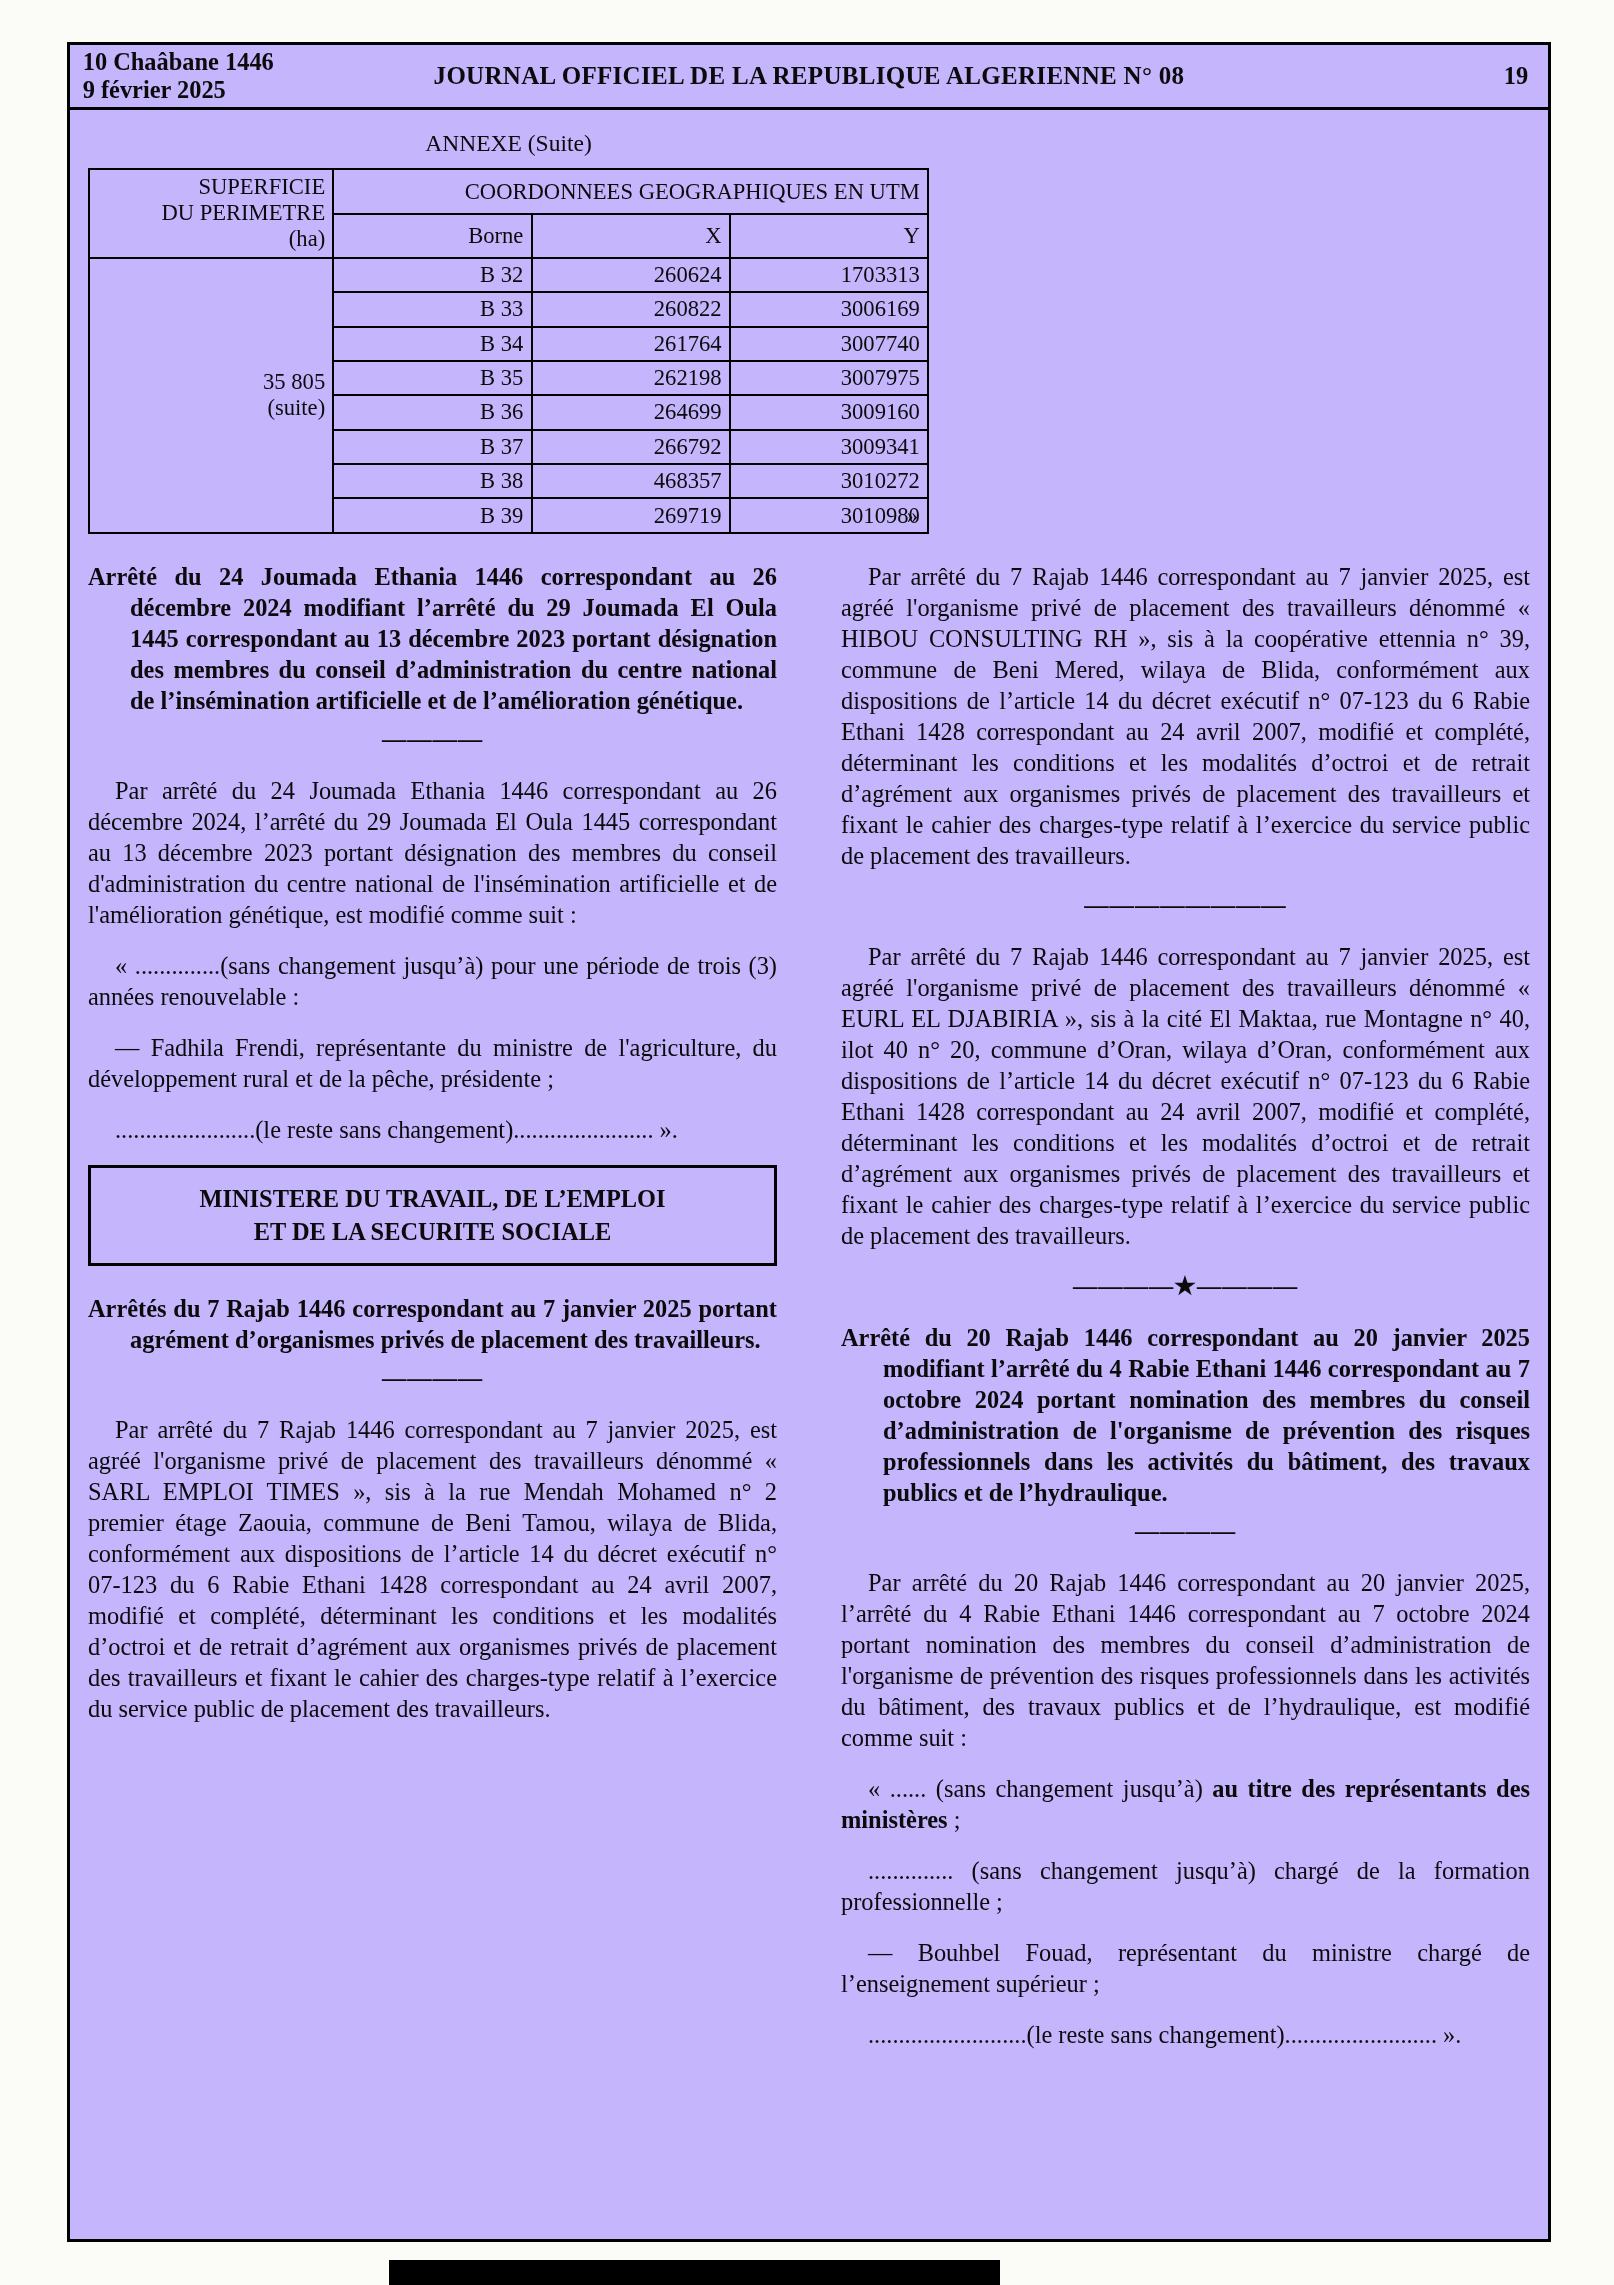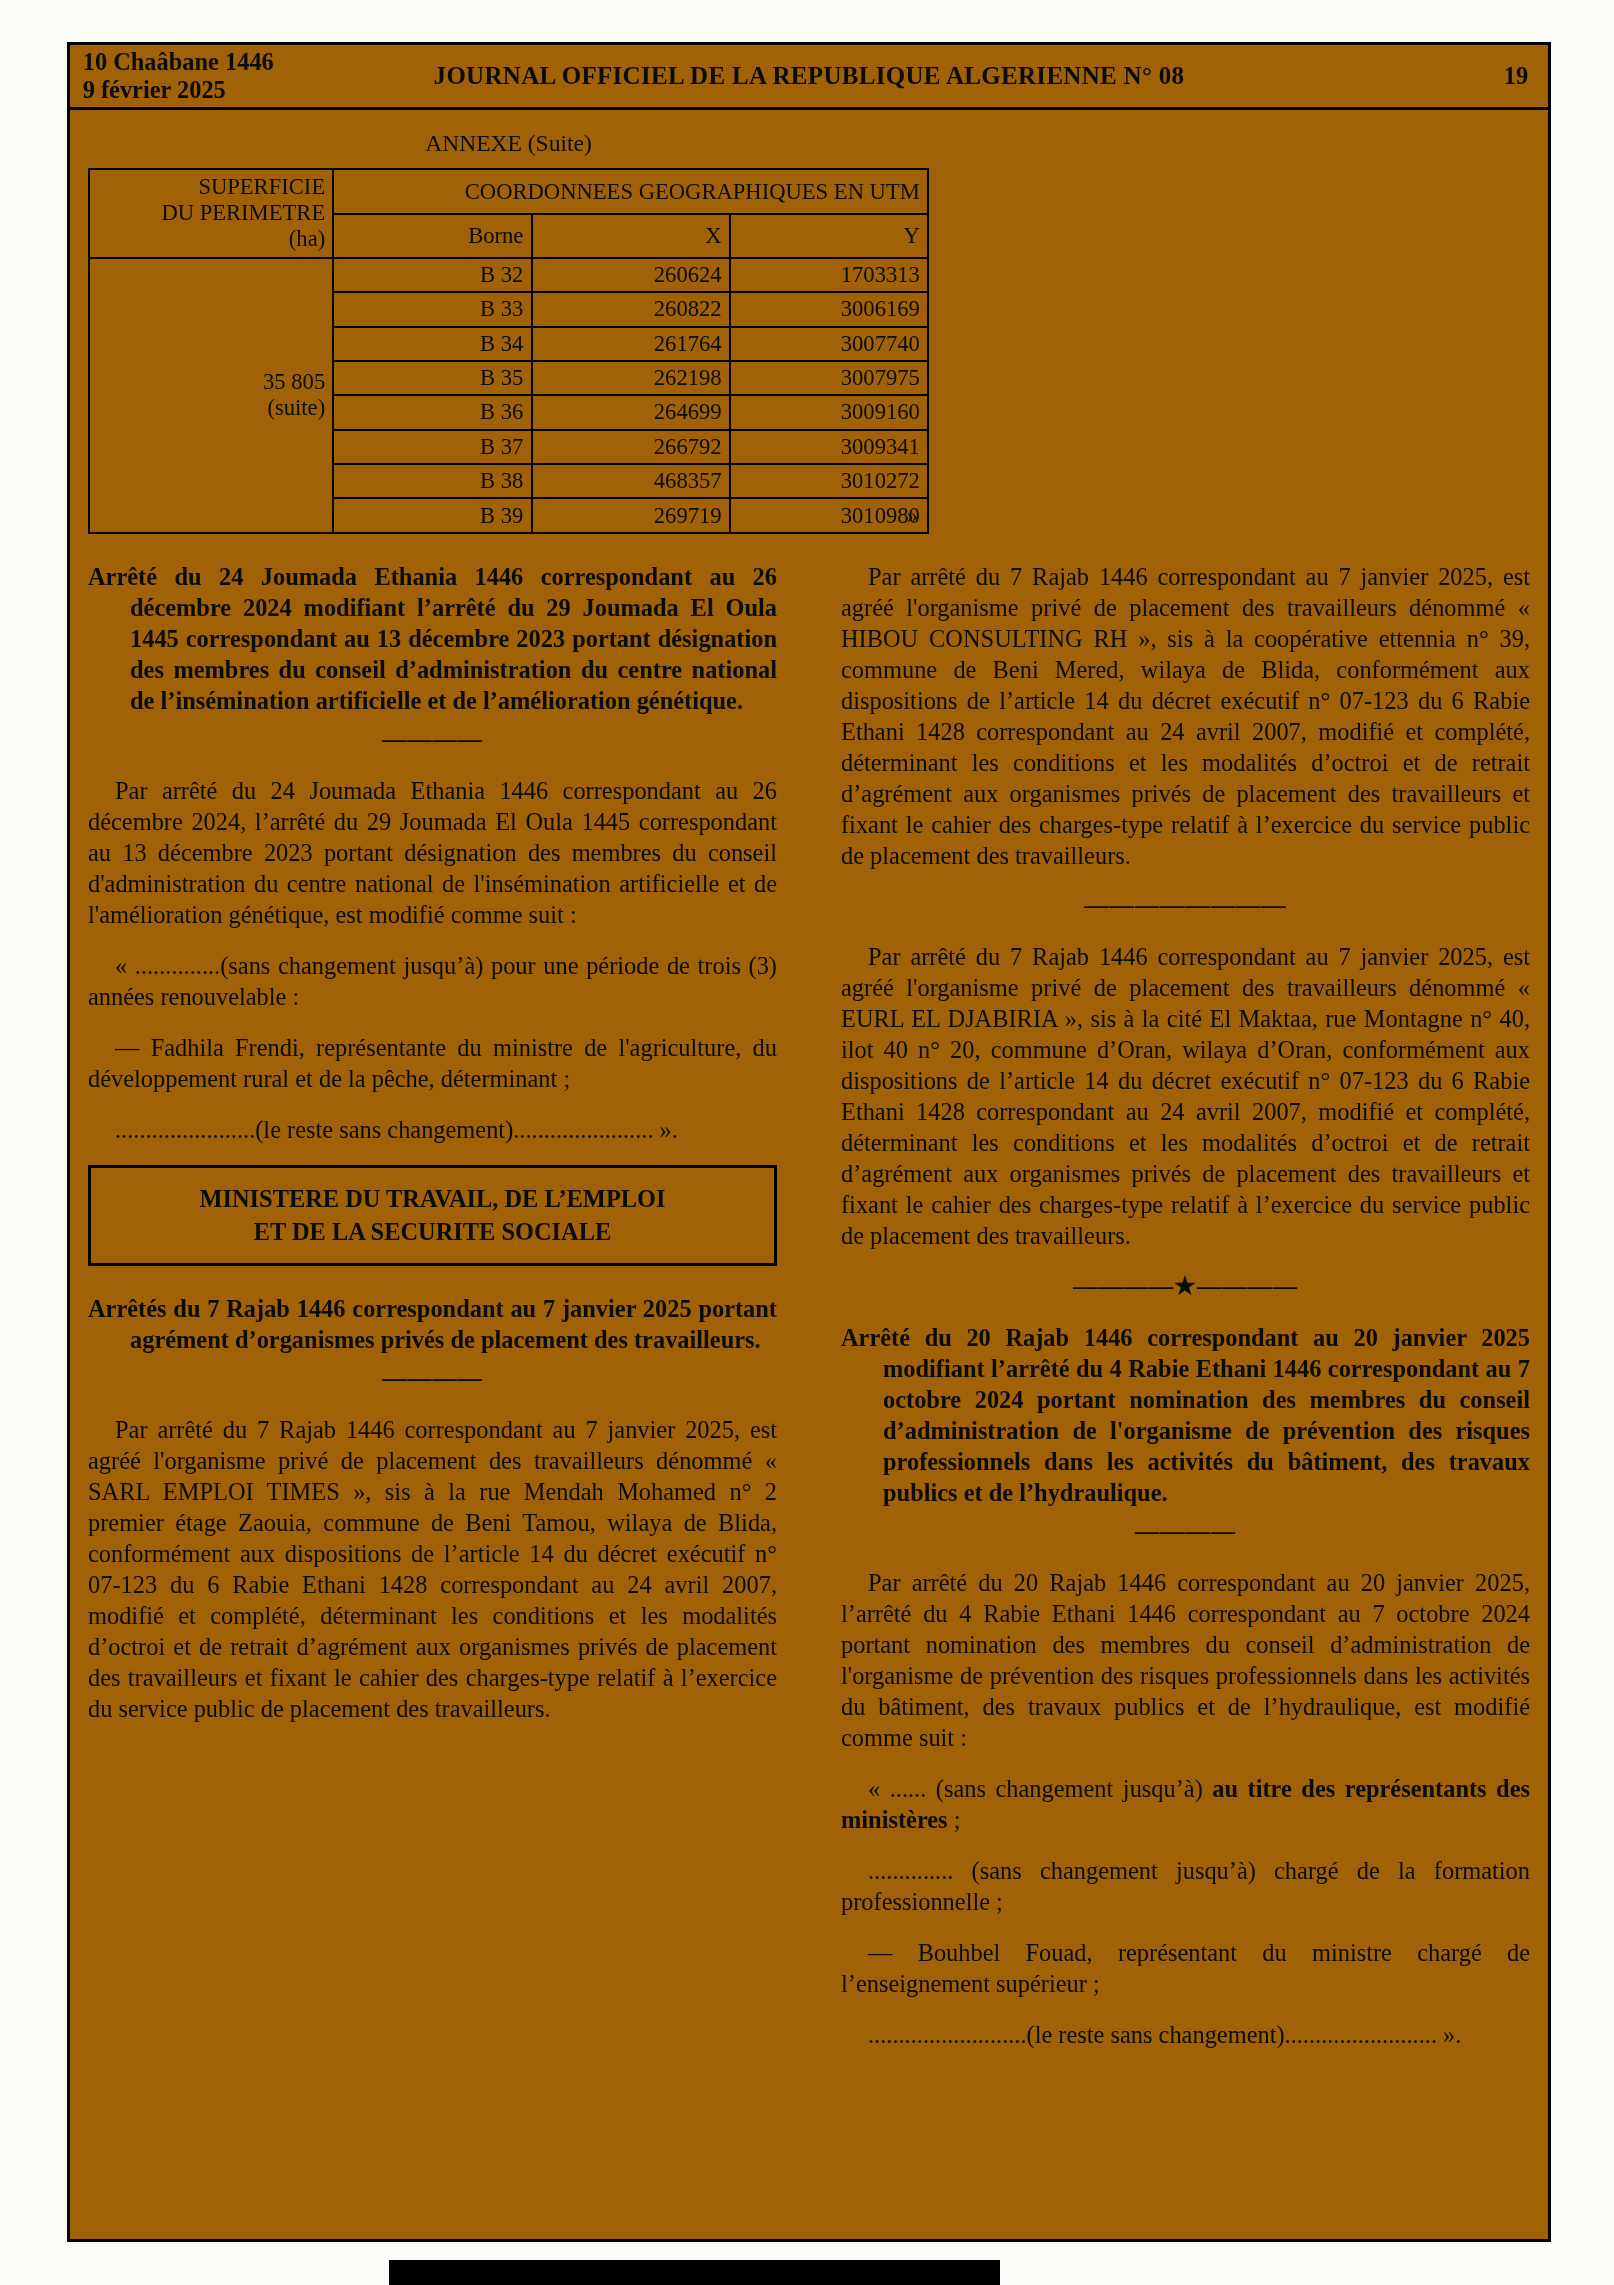--- a/index.html
+++ b/index.html
@@ -11,21 +11,21 @@
     font-family: "Liberation Serif", serif;
     color: #0b0b0b;
   }
   .frame {
     position: absolute;
     left: 67px;
     top: 42px;
     width: 1484px;
     height: 2200px;
     border: 3.6px solid #000;
-    background: #a16207;
+    background: #c4b5fd;
     box-sizing: border-box;
     overflow: hidden;
   }
   
   .page-header {
     display: flex;
     align-items: center;
     border-bottom: 3.6px solid #000;
     padding: 5.4px 12.7px;
     height: 65px;
@@ -220,21 +220,21 @@
     </table>
   </section>
 
   <div class="columns">
 
     <div class="col">
       <p class="arrete-heading">Arrêté du 24 Joumada Ethania 1446 correspondant au 26 décembre 2024 modifiant l’arrêté du 29 Joumada El Oula 1445 correspondant au 13 décembre 2023 portant désignation des membres du conseil d’administration du centre national de l’insémination artificielle et de l’amélioration génétique.</p>
       <div class="separator">————</div>
       <p class="body-para">Par arrêté du 24 Joumada Ethania 1446 correspondant au 26 décembre 2024, l’arrêté du 29 Joumada El Oula 1445 correspondant au 13 décembre 2023 portant désignation des membres du conseil d'administration du centre national de l'insémination artificielle et de l'amélioration génétique, est modifié comme suit :</p>
       <p class="body-para">« ..............(sans changement jusqu’à) pour une période de trois (3) années renouvelable :</p>
-      <p class="body-para">— Fadhila Frendi, représentante du ministre de l'agriculture, du développement rural et de la pêche, déterminant ;</p>
+      <p class="body-para">— Fadhila Frendi, représentante du ministre de l'agriculture, du développement rural et de la pêche, présidente ;</p>
       <p class="body-para">.......................(le reste sans changement)....................... ».</p>
       <div class="ministry-box">MINISTERE DU TRAVAIL, DE L’EMPLOI
 ET DE LA SECURITE SOCIALE</div>
       <p class="arrete-heading">Arrêtés du 7 Rajab 1446 correspondant au 7 janvier 2025 portant agrément d’organismes privés de placement des travailleurs.</p>
       <div class="separator">————</div>
       <p class="body-para">Par arrêté du 7 Rajab 1446 correspondant au 7 janvier 2025, est agréé l'organisme privé de placement des travailleurs dénommé « SARL EMPLOI TIMES », sis à la rue Mendah Mohamed n° 2 premier étage Zaouia, commune de Beni Tamou, wilaya de Blida, conformément aux dispositions de l’article 14 du décret exécutif n° 07-123 du 6 Rabie Ethani 1428 correspondant au 24 avril 2007, modifié et complété, déterminant les conditions et les modalités d’octroi et de retrait d’agrément aux organismes privés de placement des travailleurs et fixant le cahier des charges-type relatif à l’exercice du service public de placement des travailleurs.</p>
     </div>
 
     <div class="col">
       <p class="body-para">Par arrêté du 7 Rajab 1446 correspondant au 7 janvier 2025, est agréé l'organisme privé de placement des travailleurs dénommé « HIBOU CONSULTING RH », sis à la coopérative ettennia n° 39, commune de Beni Mered, wilaya de Blida, conformément aux dispositions de l’article 14 du décret exécutif n° 07-123 du 6 Rabie Ethani 1428 correspondant au 24 avril 2007, modifié et complété, déterminant les conditions et les modalités d’octroi et de retrait d’agrément aux organismes privés de placement des travailleurs et fixant le cahier des charges-type relatif à l’exercice du service public de placement des travailleurs.</p>

